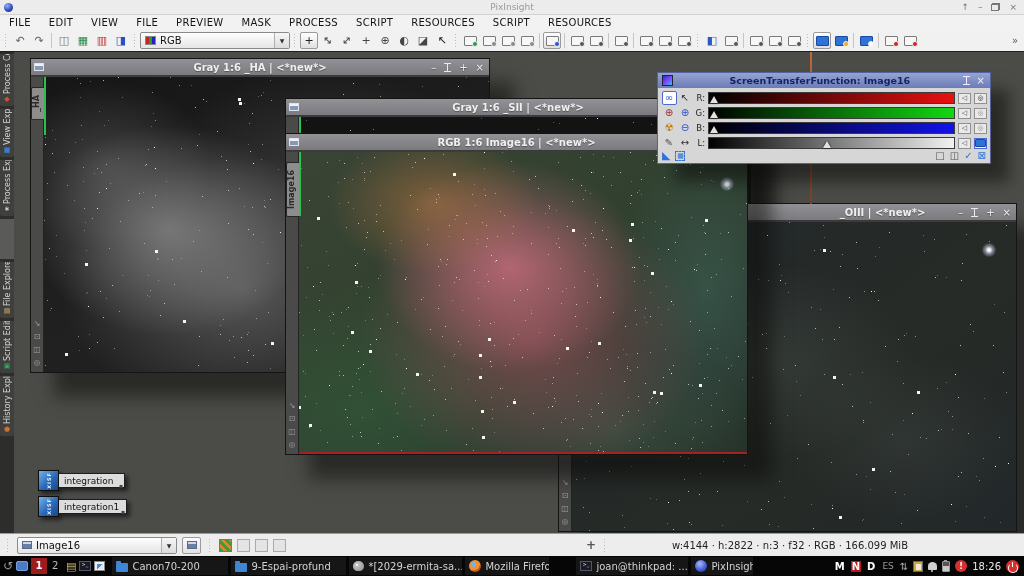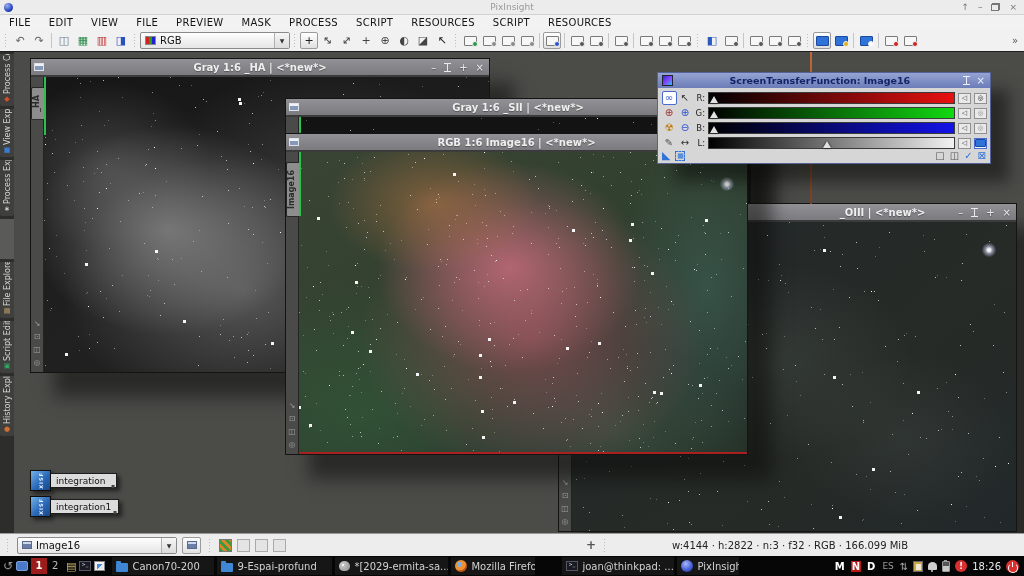--- a/index.html
+++ b/index.html
@@ -118,21 +118,21 @@
   .ch-bar{flex:1;height:12px;border:1px solid #3a3a3a;position:relative}
   .ch-marker{position:absolute;bottom:0;width:0;height:0;border-left:4px solid transparent;border-right:4px solid transparent;
     border-bottom:7px solid #e2e2e2;transform:translateX(-4px);filter:drop-shadow(0 0 1px #111)}
   .ch-reset,.ch-target{width:13px;height:11px;border:1px solid #909090;background:#e9e9e9;font-size:7px;color:#444;
     display:flex;align-items:center;justify-content:center;flex:none}
   .ch-target.monb{border:1px solid #4a6ad0;background:#eef2ff}
   #stf-bottom{position:absolute;top:76px;left:4px;right:4px;height:13px;display:flex;align-items:center;gap:5px;font-size:10px}
   .dashed-sq{width:10px;height:10px;border:1px dashed #2f72d8;display:flex;align-items:center;justify-content:center;font-size:7px;color:#2f72d8}
 
   
-  #icz{position:absolute;left:30px;top:470px;z-index:6}
+  #icz{position:absolute;left:38px;top:470px;z-index:6}
   .icz-row{display:flex;align-items:center;margin-bottom:5px;filter:drop-shadow(3px 3px 2px rgba(0,0,0,.55))}
   .icz-icon{width:21px;height:21px;border:1px solid #0e0e0e;display:flex;align-items:center;justify-content:center;flex:none;
     background:linear-gradient(135deg,#74b4e8,#2a68b8 55%,#184888)}
   .icz-icon span{writing-mode:vertical-rl;transform:rotate(180deg);font-size:5px;font-weight:bold;color:#eaf2ff;letter-spacing:1px}
   .icz-label{height:15px;background:#dcdcdc;border:1px solid #1e1e1e;border-left:none;font-size:9px;color:#111;
     display:flex;align-items:center;padding:0 7px 0 5px;position:relative;min-width:66px}
   .icz-label::after{content:'▪';position:absolute;right:1px;bottom:-2px;font-size:6px;color:#444}
 
   
   #statusbar{position:absolute;left:0;right:0;bottom:20px;height:23px;background:#ededed;border-top:1px solid #9a9a9a;
@@ -618,21 +618,21 @@
     <span class="glyph" style="color:#999;font-size:12px">↺</span>
     <span class="ic-desktop"></span>
     <span id="tb-ws" style="display:flex">
         <span class="ws ws-active">1</span>
         <span class="ws">2</span>
       </span>
     <span class="glyph" style="color:#c8b070;font-size:11px">▤</span>
     <span class="ic-term"></span>
     <span class="ic-edit"></span>
     <span id="tb-tasks" style="display:flex;gap:3px;margin-left:4px">
-        <div class="task" style="width: 102px;">
+        <div class="task" style="width: 116px;">
           <span class="ic-folder"></span>
           <span>Canon70-200</span>
         </div>
         <div class="task" style="width: 115px;">
           <span class="ic-folder"></span>
           <span>9-Espai-profund</span>
         </div>
         <div class="task" style="width: 113px;">
           <span class="ic-gimp"></span>
           <span>*[2029-ermita-sa...</span>

